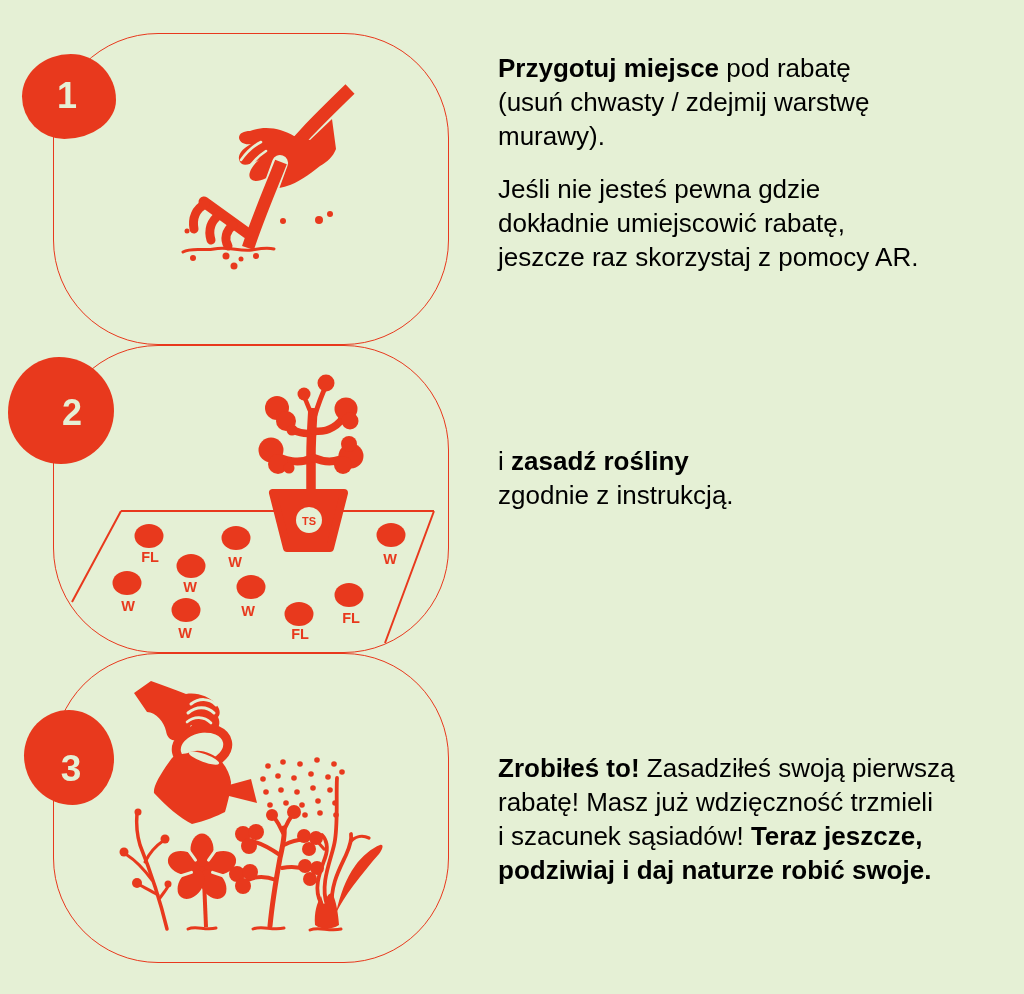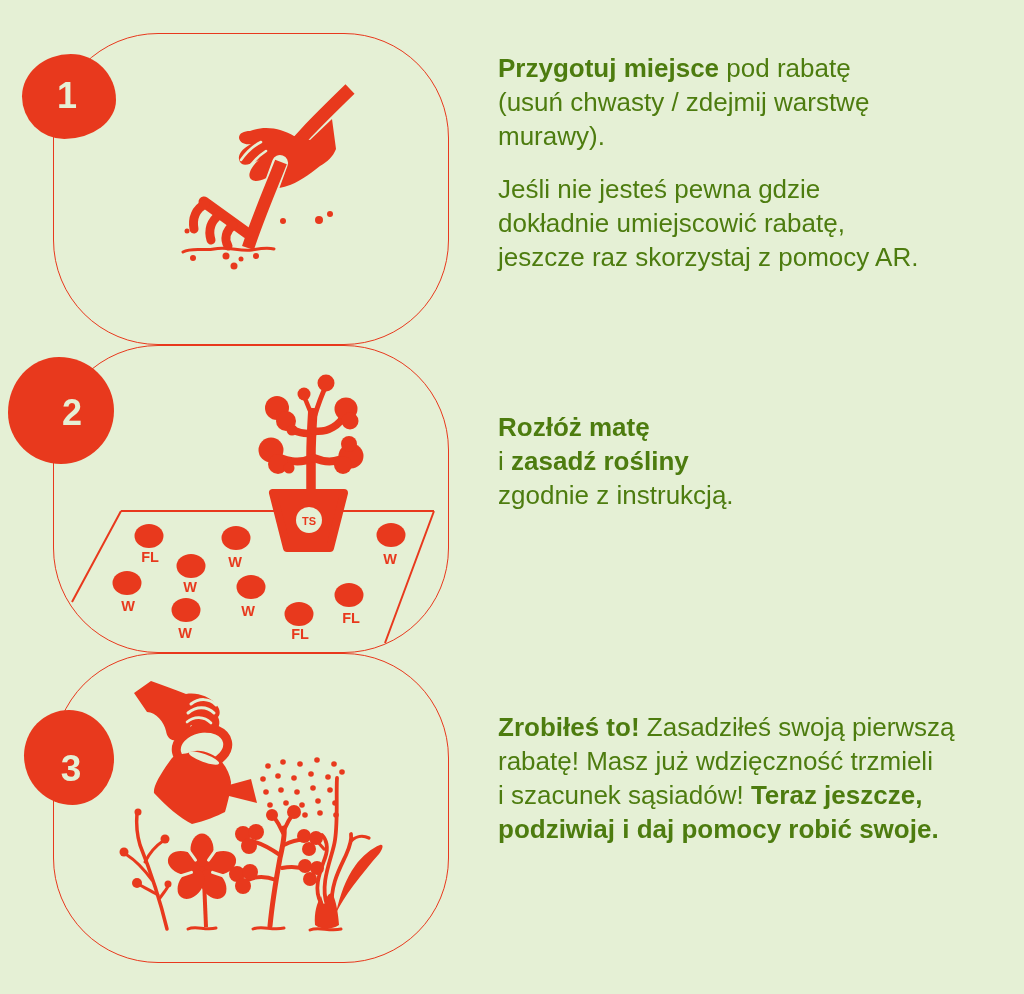--- a/index.html
+++ b/index.html
@@ -1,20 +1,20 @@
 <!DOCTYPE html>
 <html><head>
 <meta charset="utf-8">
 <style>
   html,body{margin:0;padding:0}
   body{width:1024px;height:994px;background:#e5f0d5;font-family:"Liberation Sans",sans-serif;position:relative;overflow:hidden}
   .panel{position:absolute;border:1.7px solid #e8391d;border-radius:105px;box-sizing:border-box}
   .badge{position:absolute;background:#e8391d;color:#e5f0d5;display:flex;align-items:center;justify-content:center;font-weight:bold}
   .badge span{display:block}
-  .txt{position:absolute;color:#4d7c0f;font-size:26px;line-height:34px;letter-spacing:0px;white-space:nowrap}
+  .txt{position:absolute;color:#000000;font-size:26px;line-height:34px;letter-spacing:0px;white-space:nowrap}
   svg{position:absolute;left:0;top:0}
 </style>
 </head>
 <body>
   <div class="panel" style="left:53px;top:33px;width:396px;height:312px"></div>
   <div class="panel" style="left:53px;top:345px;width:396px;height:308px"></div>
   <div class="panel" style="left:53px;top:653px;width:396px;height:310px"></div>
 
   <svg width="1024" height="994" viewBox="0 0 1024 994" fill="#e8391d" stroke="none">
 
@@ -259,22 +259,22 @@
     <b>Przygotuj miejsce</b> pod rabatę<br>
     (usuń chwasty / zdejmij warstwę<br>
     murawy).
   </div>
   <div class="txt" style="left:498px;top:172px">
     Jeśli nie jesteś pewna gdzie<br>
     dokładnie umiejscowić rabatę,<br>
     jeszcze raz skorzystaj z pomocy AR.
   </div>
   <div class="txt" style="left:498px;top:410px">
-    <b>Rozłóż matę</b><br>
+    <br>
     i <b>zasadź rośliny</b><br>
     zgodnie z instrukcją.
   </div>
-  <div class="txt" style="left:498px;top:710px">
+  <div class="txt" style="left:498px;top:751px">
     <b>Zrobiłeś to!</b> Zasadziłeś swoją pierwszą<br>
     rabatę! Masz już wdzięczność trzmieli<br>
     i szacunek sąsiadów! <b>Teraz jeszcze,</b><br>
-    <b>podziwiaj i daj pomocy robić swoje.</b>
+    <b>podziwiaj i daj naturze robić swoje.</b>
   </div>
 
 </body></html>

